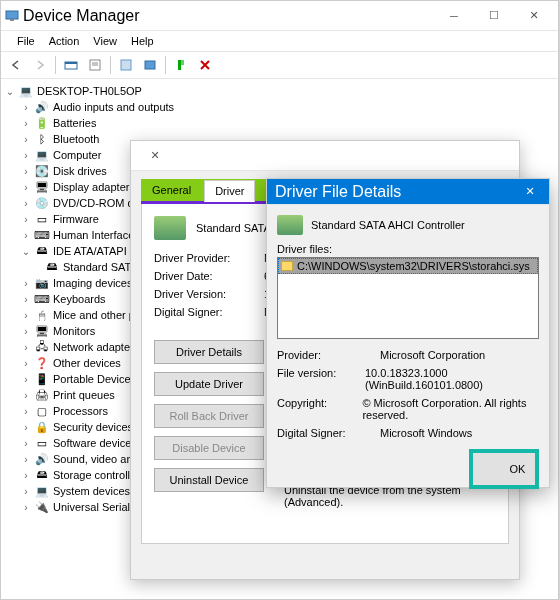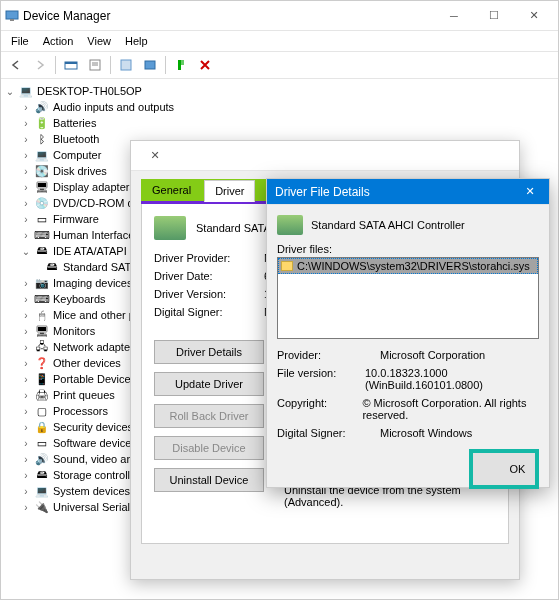--- a/index.html
+++ b/index.html
@@ -1,22 +1,22 @@
 <!DOCTYPE html>
 <html><head>
 <meta charset="utf-8">
 <style>
 * { box-sizing: border-box; font-family: 'Segoe UI', Tahoma, sans-serif; font-size: 11px; }
 body { margin: 0; background: #fff; width: 559px; height: 600px; overflow: hidden; }
 .win { border: 1px solid #ccc; background: #fff; position: absolute; }
 .win-main { left: 0; top: 0; width: 559px; height: 600px; }
 .titlebar { height: 30px; display: flex; align-items: center; padding: 0 4px; border-bottom: 1px solid #e5e5e5; }
-.titlebar .title { flex: 1; padding-left: 4px; font-size: 12px; }
+.titlebar .title { flex: 1; padding-left: 4px; font-size: 16px; }
 .titlebar .winbtn { width: 40px; height: 28px; display: flex; align-items: center; justify-content: center; color: #555; }
-.menubar { height: 20px; display: flex; align-items: center; padding: 2px 4px; gap: 2px; }
+.menubar { height: 20px; display: flex; align-items: center; padding: 2px 10px; gap: 2px; }
 .menubar span { padding: 2px 6px; }
 .toolbar { height: 28px; display: flex; align-items: center; padding: 2px 4px; gap: 2px; border-bottom: 1px solid #e5e5e5; border-top: 1px solid #e5e5e5; }
 .toolbar .tbtn { width: 22px; height: 22px; display: flex; align-items: center; justify-content: center; border: 1px solid transparent; }
 .toolbar .sep { width: 1px; height: 18px; background: #ccc; margin: 0 2px; }
 .tree { padding: 4px 4px; overflow: auto; height: calc(100% - 78px); }
 .tree-root { display: flex; align-items: center; gap: 4px; padding: 1px 0; }
 .tree-item { display: flex; align-items: center; gap: 4px; padding: 1px 0 1px 16px; }
 .tree-sub { display: flex; align-items: center; gap: 4px; padding: 1px 0 1px 40px; }
 .tree .exp { width: 10px; height: 10px; display: flex; align-items: center; justify-content: center; color: #666; font-size: 10px; }
 .tree .ico { width: 14px; height: 14px; display: flex; align-items: center; justify-content: center; font-size: 11px; }

